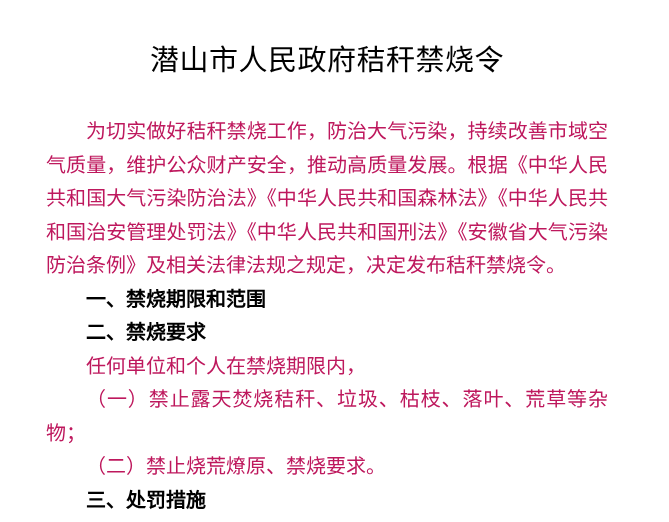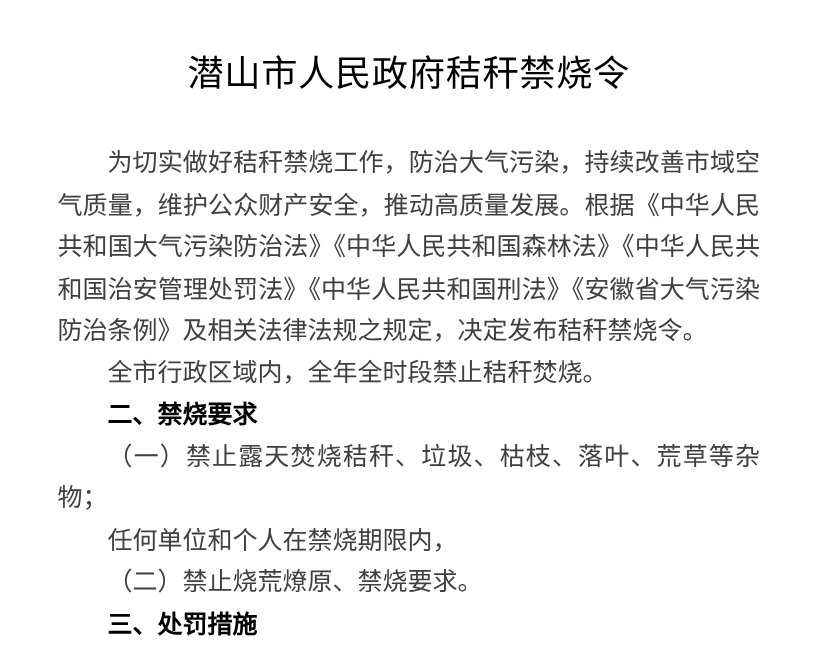--- a/index.html
+++ b/index.html
@@ -34,21 +34,21 @@
     margin-top: 37px;
   }
   .doc-body p {
     margin: 0;
     font-family: "Liberation Serif", "DejaVu Serif", serif;
     font-size: 20px;
     line-height: 33.5px;
     text-align: justify;
     text-justify: inter-ideograph;
     text-indent: 2em;
-    color: #404040;
+    color: #be185d;
   }
   .doc-body h2 {
     margin: 0;
     font-family: "Liberation Sans", "DejaVu Sans", sans-serif;
     font-weight: bold;
     font-size: 20px;
     line-height: 33.5px;
     text-align: left;
     text-indent: 2em;
     color: #000000;
@@ -56,22 +56,22 @@
 </style>
 </head>
 <body>
 
 <div class="doc">
   <h1 class="doc-title">潜山市人民政府秸秆禁烧令</h1>
 
   <div class="doc-body">
     <p>为切实做好秸秆禁烧工作，防治大气污染，持续改善市域空气质量，维护公众财产安全，推动高质量发展。根据《中华人民共和国大气污染防治法》《中华人民共和国森林法》《中华人民共和国治安管理处罚法》《中华人民共和国刑法》《安徽省大气污染防治条例》及相关法律法规之规定，决定发布秸秆禁烧令。</p>
 
-    <p>全市行政区域内，全年全时段禁止秸秆焚烧。</p>
+    <h2>一、禁烧期限和范围</h2>
 
     <h2>二、禁烧要求</h2>
+    <p>任何单位和个人在禁烧期限内，</p>
     <p>（一）禁止露天焚烧秸秆、垃圾、枯枝、落叶、荒草等杂物；</p>
-    <p>任何单位和个人在禁烧期限内，</p>
     <p>（二）禁止烧荒燎原、禁烧要求。</p>
 
     <h2>三、处罚措施</h2>
   </div>
 </div>
 
 </body></html>

